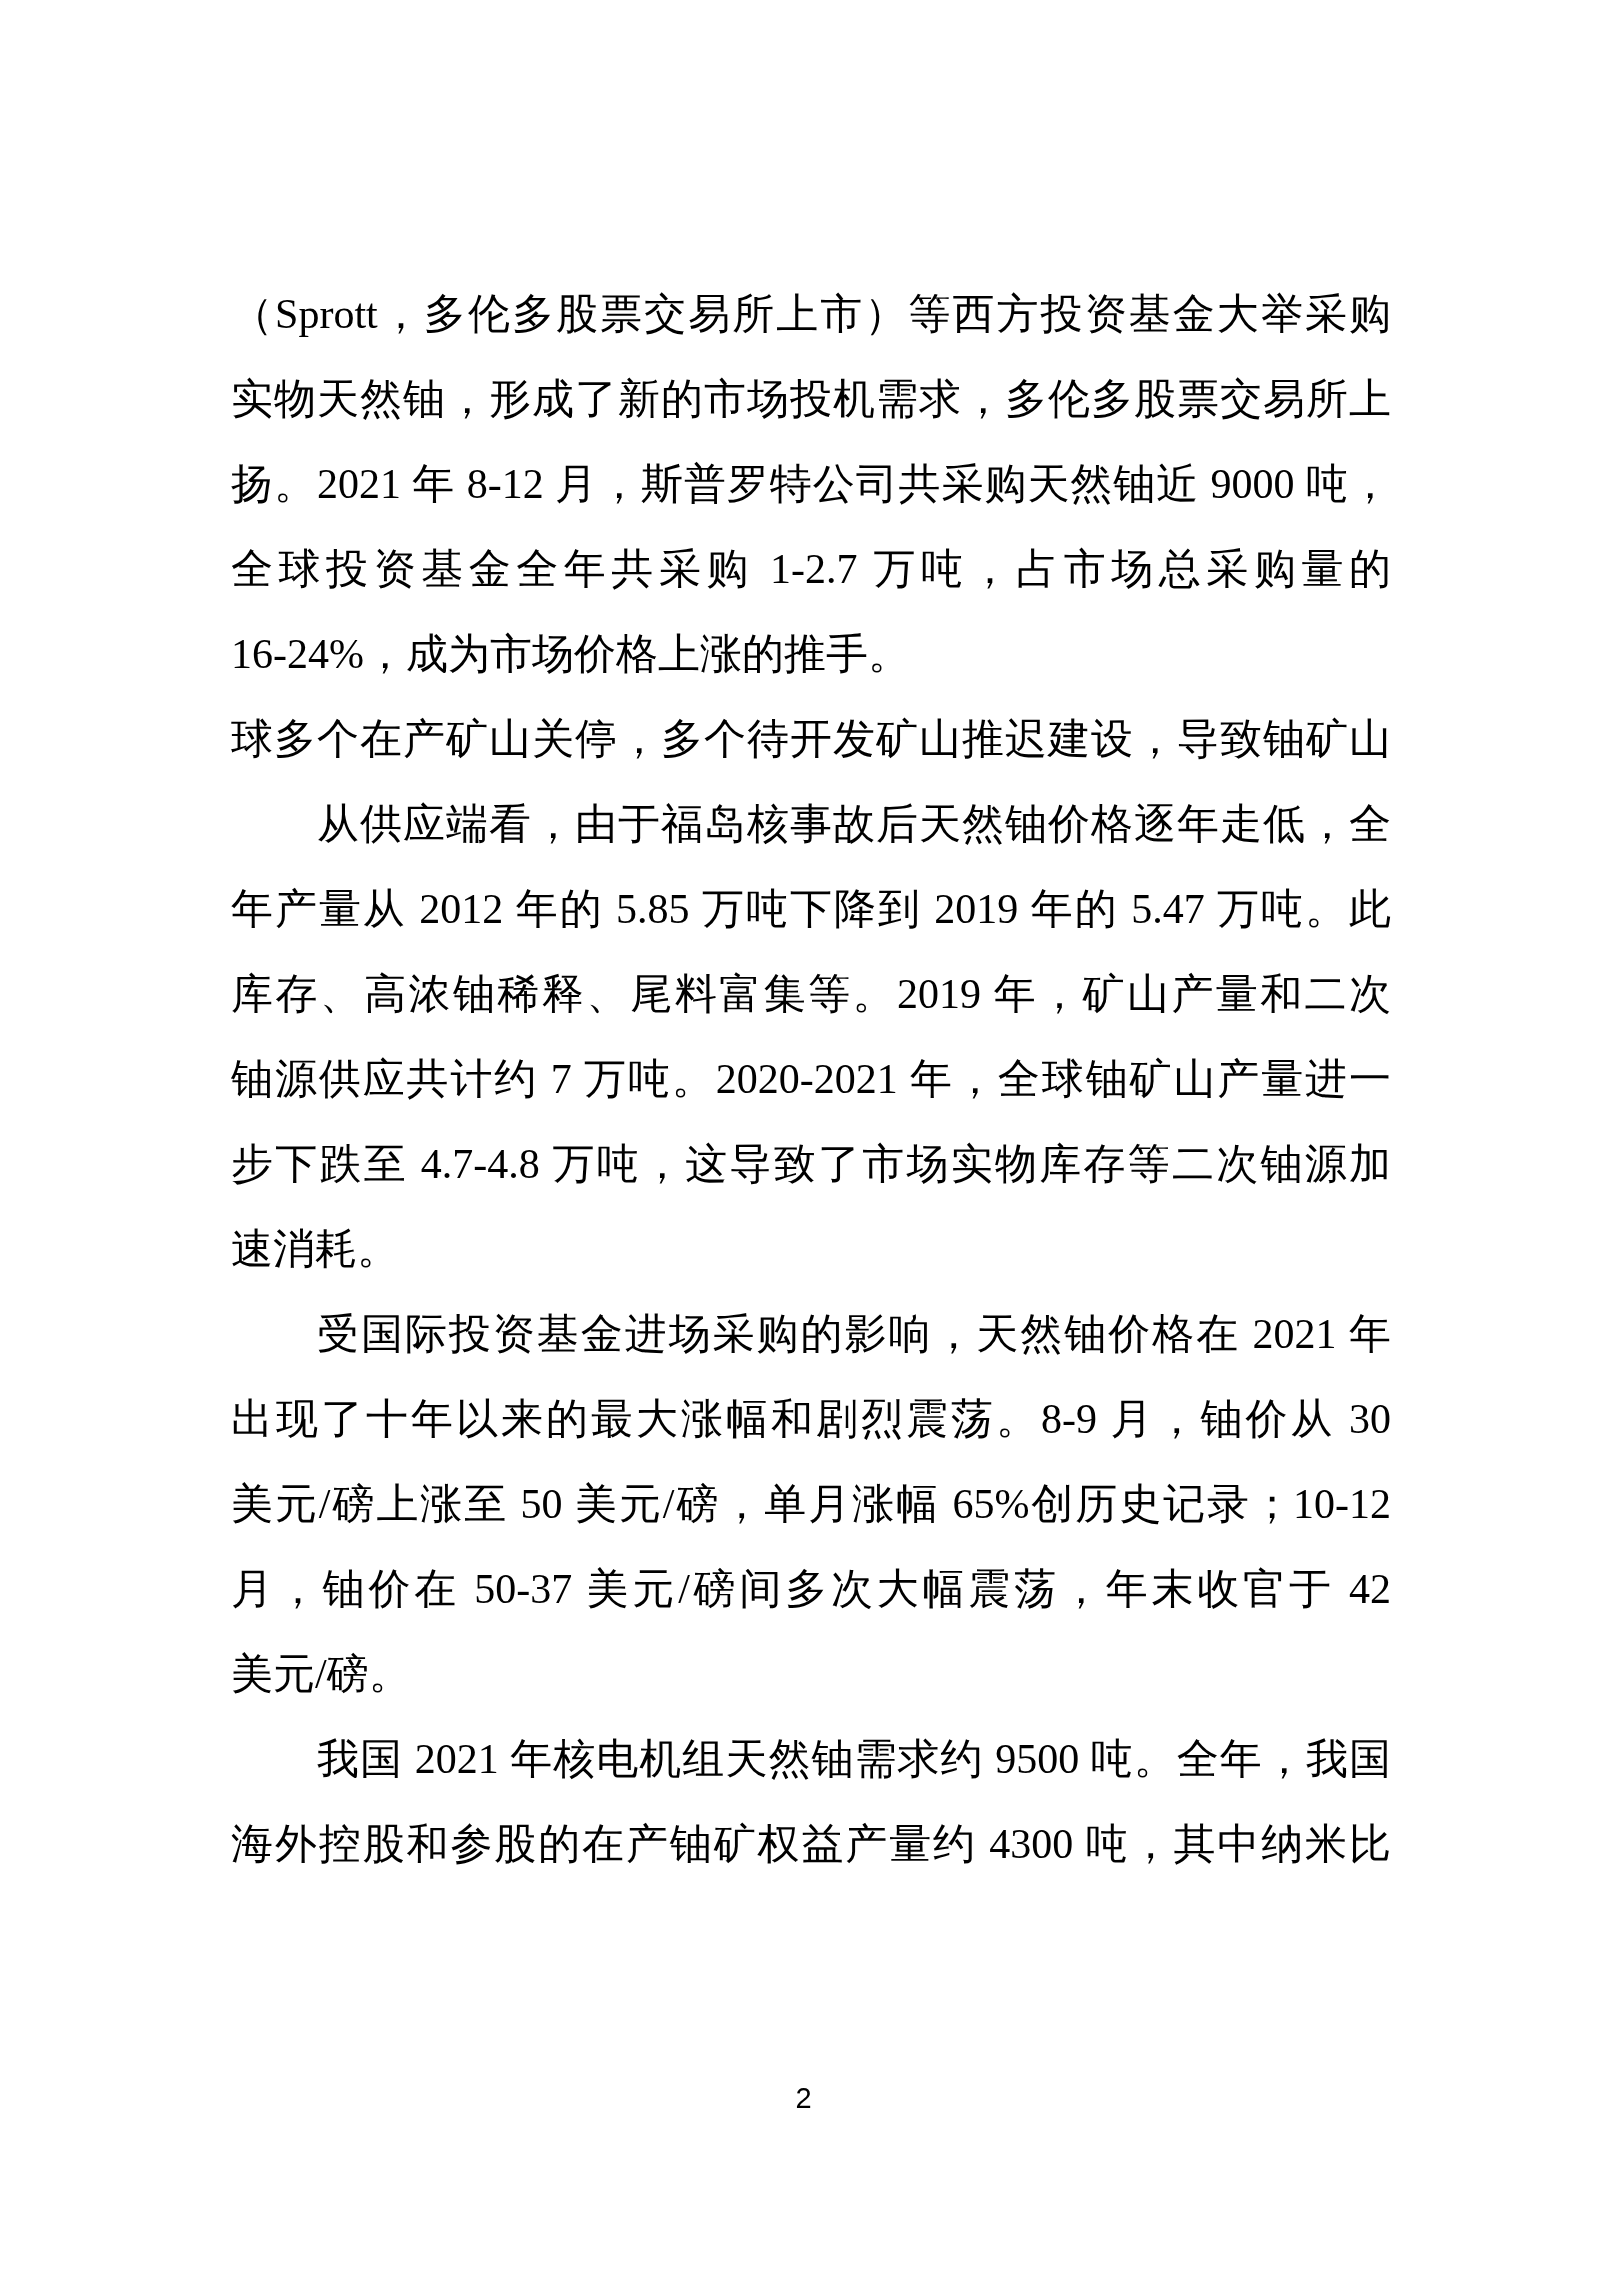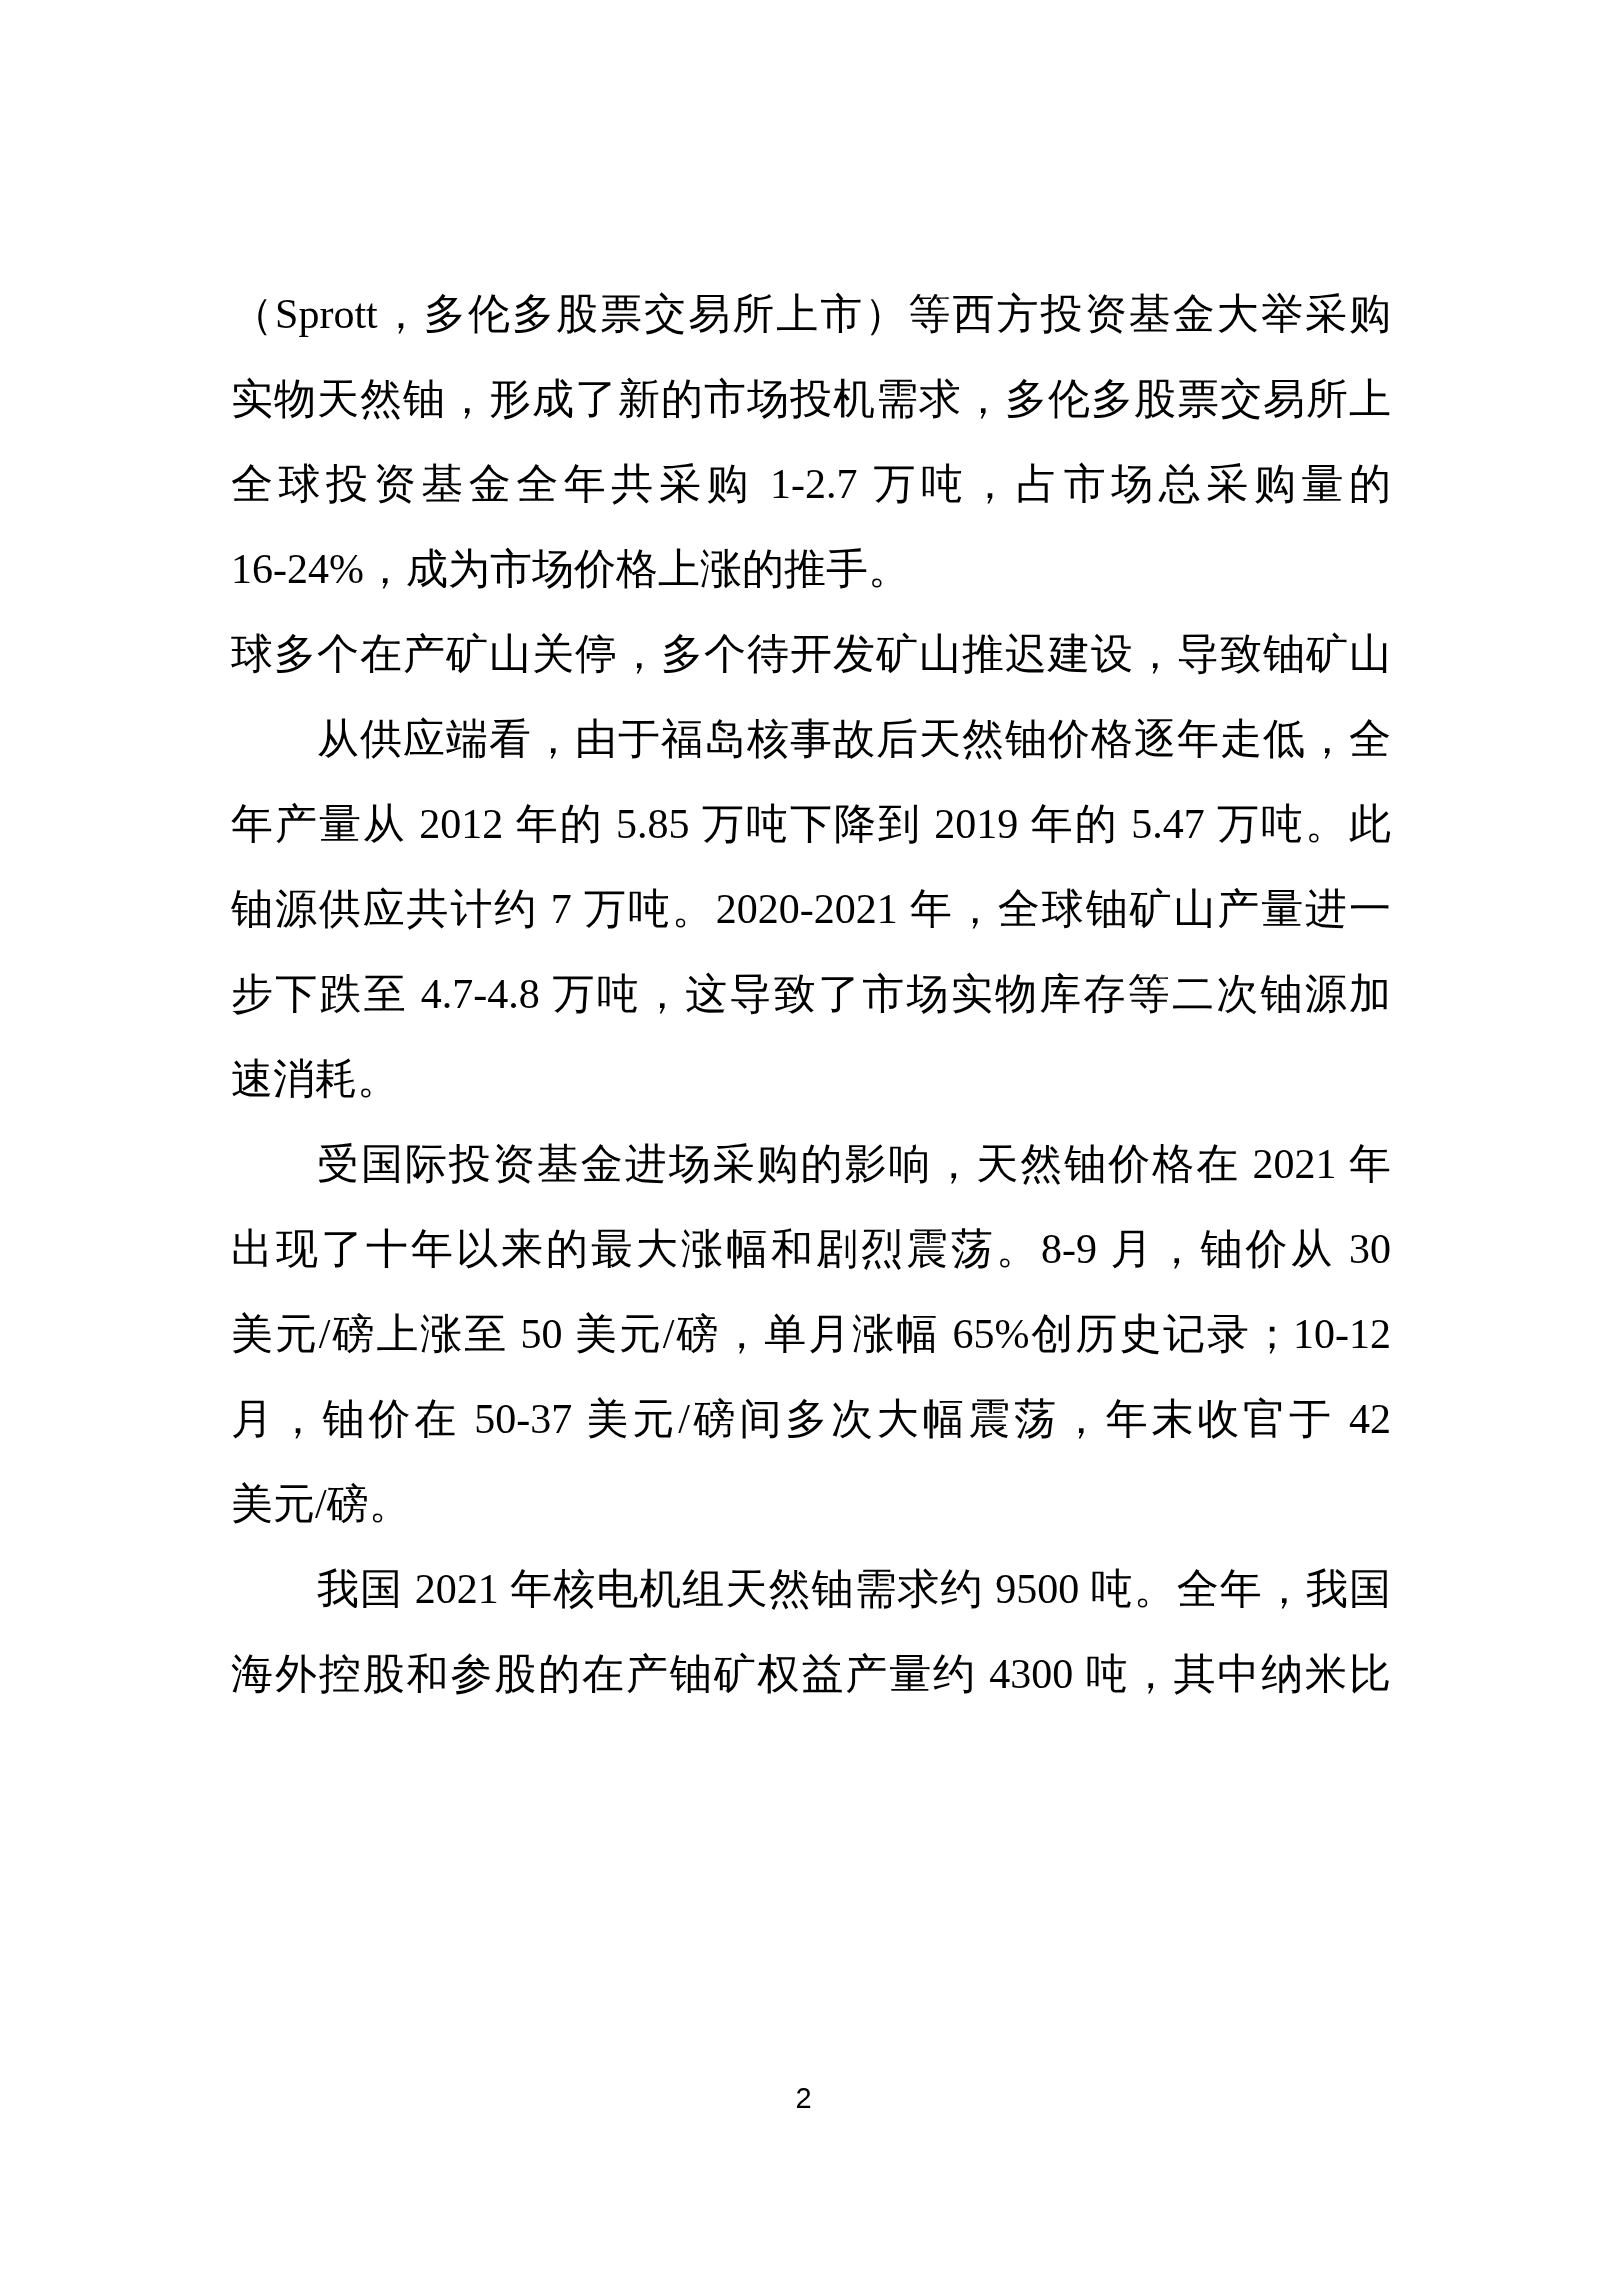--- a/index.html
+++ b/index.html
@@ -48,25 +48,27 @@
     color: #000000;
   }
 </style>
 </head>
 <body>
 
 <div class="page">
   <div class="text-block">
     <div class="line">（Sprott，多伦多股票交易所上市）等西方投资基金大举采购</div>
     <div class="line">实物天然铀，形成了新的市场投机需求，多伦多股票交易所上市</div>
+    <div class="line">扬。2021 年 8-12 月，斯普罗特公司共采购天然铀近 9000 吨，</div>
     <div class="line">全球投资基金全年共采购 1-2.7 万吨，占市场总采购量的</div>
     <div class="line end">16-24%，成为市场价格上涨的推手。</div>
     <div class="line">球多个在产矿山关停，多个待开发矿山推迟建设，导致铀矿山</div>
     <div class="line indent">从供应端看，由于福岛核事故后天然铀价格逐年走低，全</div>
     <div class="line">年产量从 2012 年的 5.85 万吨下降到 2019 年的 5.47 万吨。此</div>
+    <div class="line">库存、高浓铀稀释、尾料富集等。2019 年，矿山产量和二次</div>
     <div class="line">铀源供应共计约 7 万吨。2020-2021 年，全球铀矿山产量进一</div>
     <div class="line">步下跌至 4.7-4.8 万吨，这导致了市场实物库存等二次铀源加</div>
     <div class="line end">速消耗。</div>
     <div class="line indent">受国际投资基金进场采购的影响，天然铀价格在 2021 年</div>
     <div class="line">出现了十年以来的最大涨幅和剧烈震荡。8-9 月，铀价从 30</div>
     <div class="line">美元/磅上涨至 50 美元/磅，单月涨幅 65%创历史记录；10-12</div>
     <div class="line">月，铀价在 50-37 美元/磅间多次大幅震荡，年末收官于 42</div>
     <div class="line end">美元/磅。</div>
     <div class="line indent">我国 2021 年核电机组天然铀需求约 9500 吨。全年，我国</div>
     <div class="line">海外控股和参股的在产铀矿权益产量约 4300 吨，其中纳米比</div>

